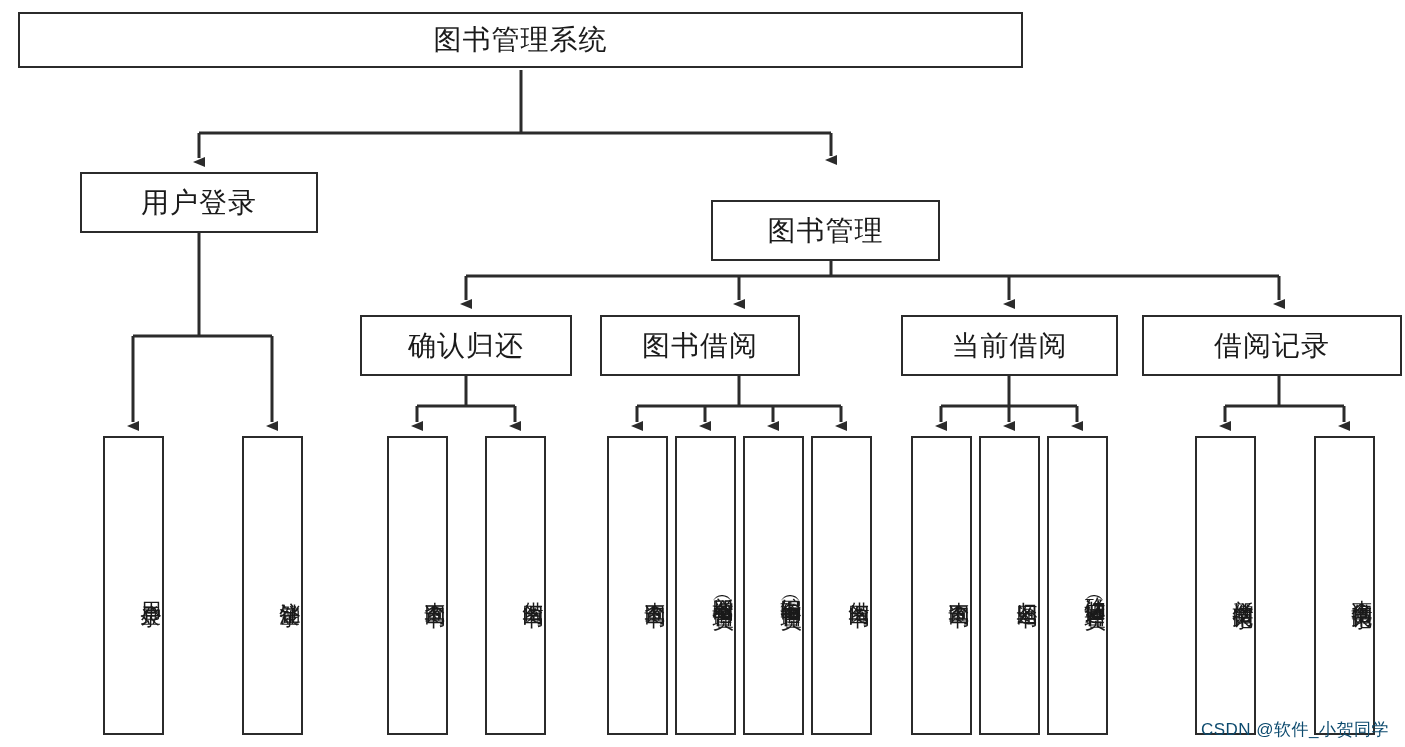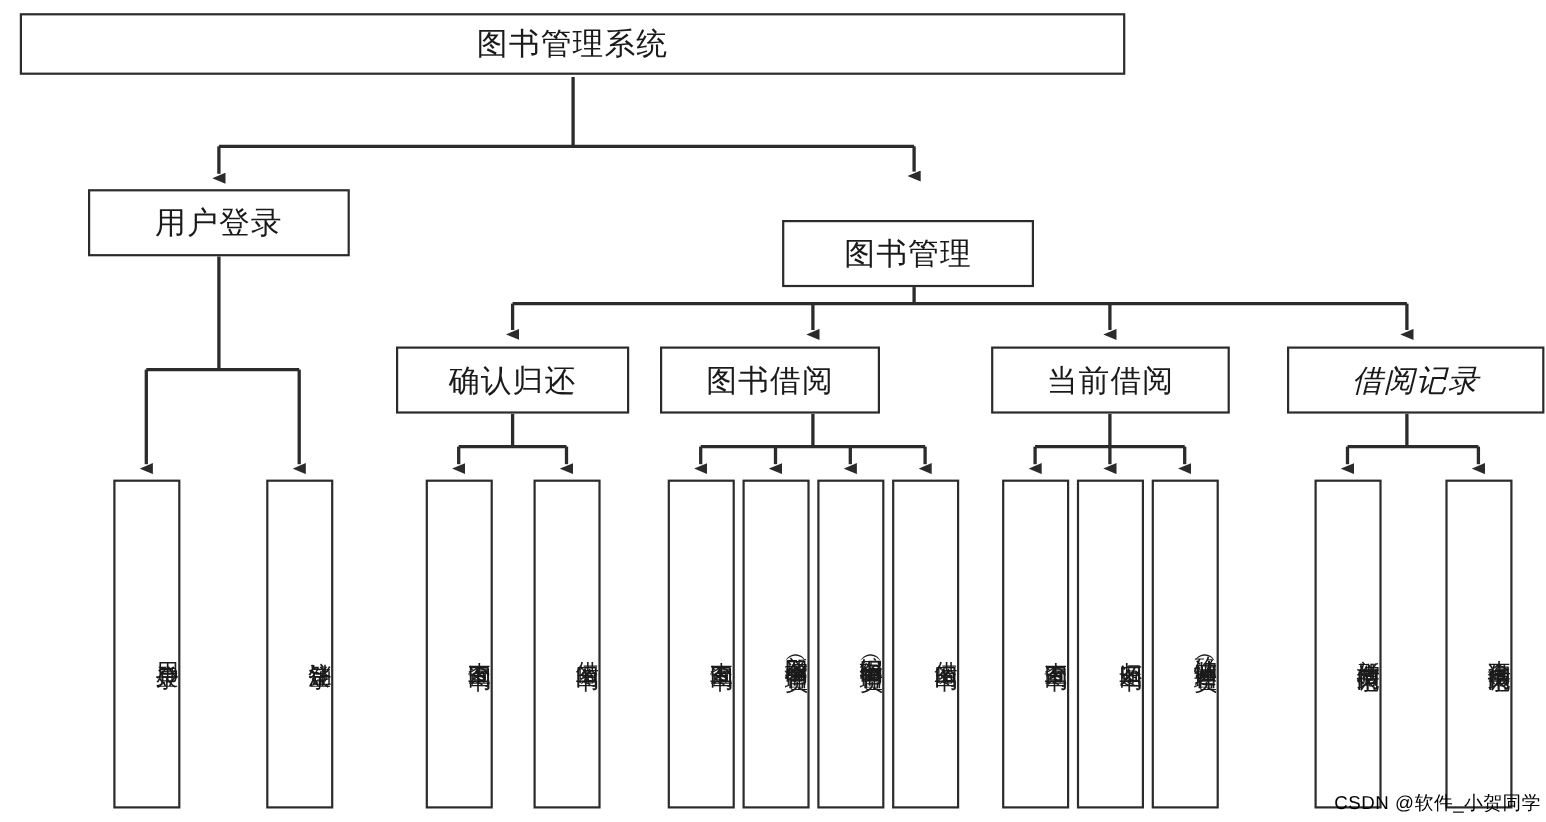--- a/index.html
+++ b/index.html
@@ -51,24 +51,24 @@
     line-height: 1.05;
     overflow: hidden;
   }
   .node-v > span {
     writing-mode: vertical-rl;
     text-orientation: upright;
     display: block;
   }
   .watermark {
     position: absolute;
-    right: 4px;
+    right: 16px;
     bottom: 6px;
     font-size: 17px;
-    color: #000000;
+    color: #0c4a6e;
     white-space: nowrap;
     letter-spacing: 0.5px;
   }
 </style>
 </head>
 <body>
 
 <div id="canvas">
 
   <svg class="wires" viewBox="0 0 1405 747" xmlns="http://www.w3.org/2000/svg">
@@ -134,21 +134,21 @@
 
   <div class="node node-h" style="left:360px; top:315px; width:212px; height:61px;">
     <span>确认归还</span>
   </div>
   <div class="node node-h" style="left:600px; top:315px; width:200px; height:61px;">
     <span>图书借阅</span>
   </div>
   <div class="node node-h" style="left:901px; top:315px; width:217px; height:61px;">
     <span>当前借阅</span>
   </div>
-  <div class="node node-h" style="left:1170px; top:315px; width:234px; height:61px;font-style:italic;">
+  <div class="node node-h" style="left:1142px; top:315px; width:260px; height:61px;">
     <span>借阅记录</span>
   </div>
 
   <div class="node node-v" style="left:103px; top:436px; width:61px; height:299px;">
     <span>用户登录</span>
   </div>
   <div class="node node-v" style="left:242px; top:436px; width:61px; height:299px;">
     <span>注销登录</span>
   </div>
 

